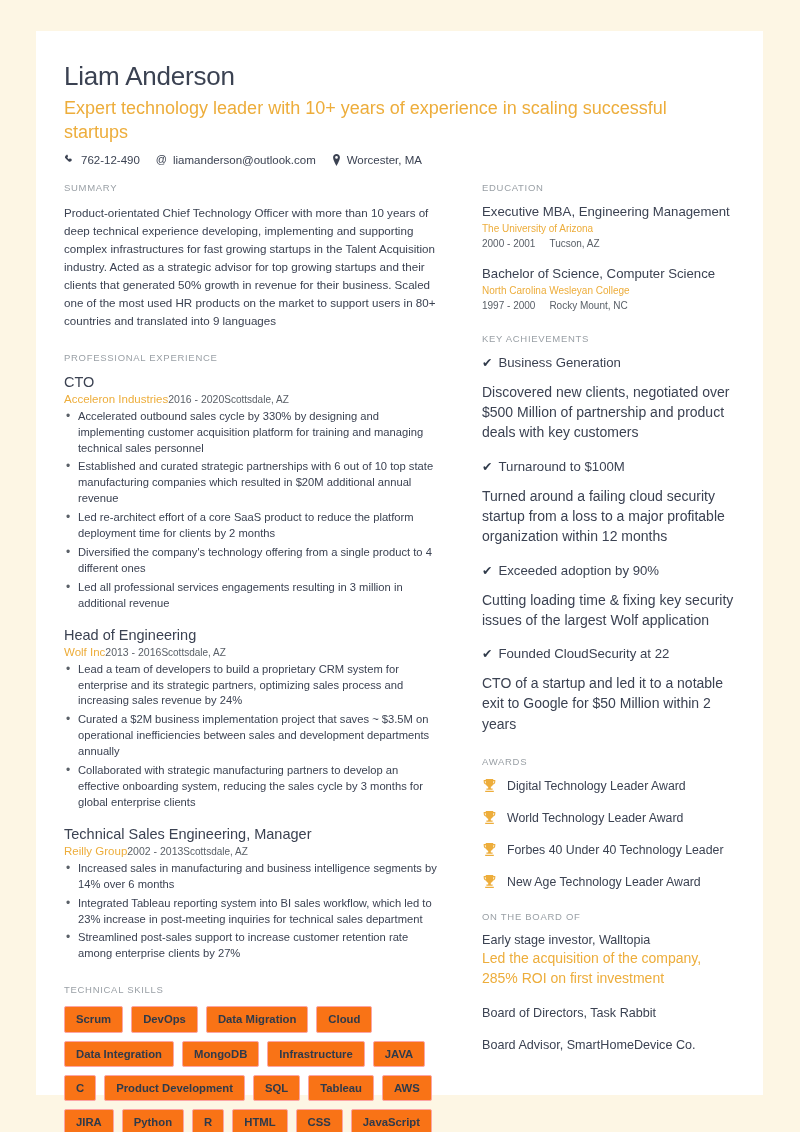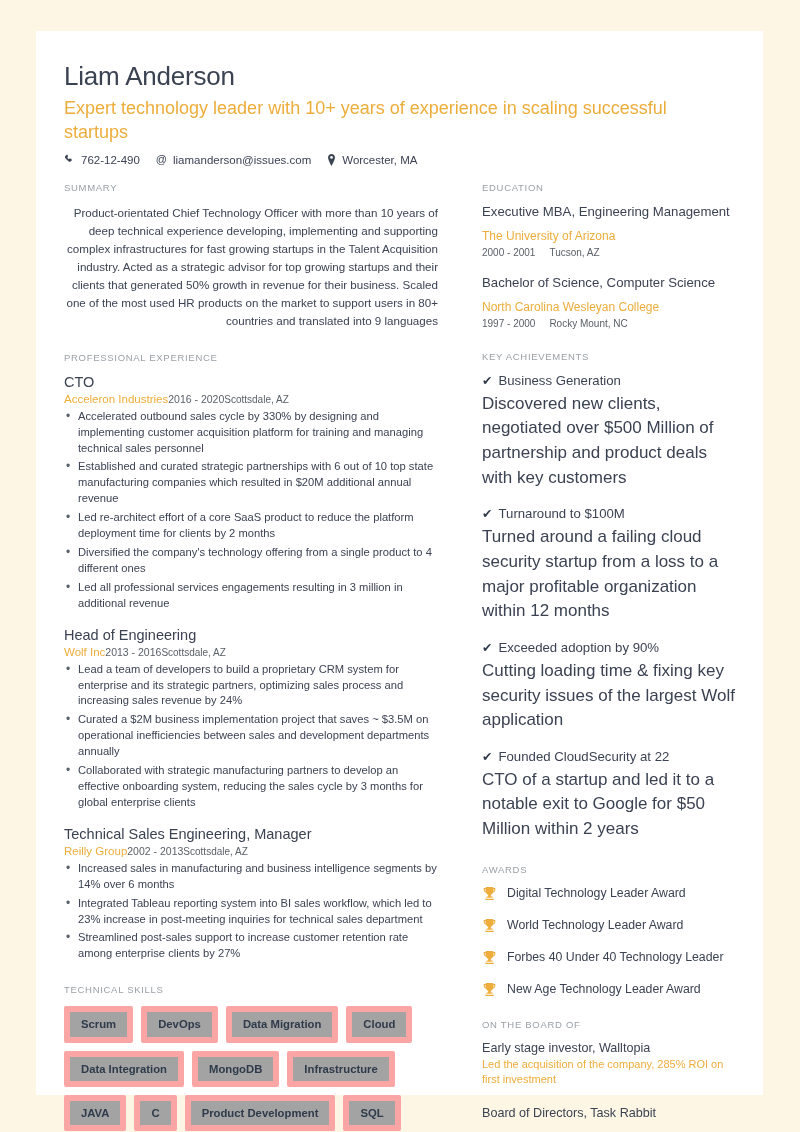--- a/index.html
+++ b/index.html
@@ -80,21 +80,20 @@
     color: #9aa0a6;
     text-transform: uppercase;
     margin-bottom: 11px;
   }
   .section { margin-bottom: 22px; }
 
   .summary-text {
     font-size: 11.6px;
     line-height: 1.55;
     color: #3b4252;
-    text-align: right;
   }
 
   
   .job { margin-bottom: 15px; }
   .job-title {
     font-size: 14.5px;
     color: #3b4252;
     font-weight: 400;
     margin-bottom: 3px;
   }
@@ -127,84 +126,84 @@
   }
 
   
   .skills-wrap {
     display: flex;
     flex-wrap: wrap;
     gap: 8px 8px;
     width: 385px;
   }
   .skill-tag {
-    border: 6px solid #fca5a5;
+    border: 1px solid #fca5a5;
     border-radius: 2px;
     padding: 6px 11px;
     font-size: 11.3px;
     font-weight: bold;
     color: #2f3a4a;
-    background: #a3a3a3;
+    background: #f97316;
     white-space: nowrap;
     line-height: 1.1;
   }
 
   
   .edu-item { margin-bottom: 17px; }
   .edu-degree {
     font-size: 13.2px;
     color: #3b4252;
     line-height: 1.28;
   }
   .edu-school {
-    font-size: 12px;
+    font-size: 10px;
     color: #edad3b;
-    margin-top: 8px;
+    margin-top: 2px;
   }
   .edu-meta {
     display: flex;
     gap: 14px;
     margin-top: 4px;
     font-size: 10px;
     color: #5a6068;
   }
 
   
   .ach-item { margin-bottom: 16px; }
   .ach-title {
     font-size: 13.2px;
     color: #3b4252;
     display: flex;
     align-items: baseline;
     gap: 6px;
   }
   .ach-check { color: #2f3a4a; font-size: 12.5px; }
   .ach-desc {
-    font-size: 17px;
+    font-size: 14px;
     line-height: 1.45;
     color: #3b4252;
-    margin-top: 4px;
+    margin-top: 12px;
   }
 
   
   .award-item {
     display: flex;
     align-items: center;
     gap: 10px;
     margin-bottom: 17px;
   }
   .award-ico { width: 15px; height: 15px; flex: none; }
   .award-ico svg { display: block; }
   .award-label { font-size: 12.3px; color: #3b4252; }
 
   
   .board-item { margin-bottom: 18px; }
   .board-title { font-size: 12.6px; color: #3b4252; }
   .board-desc {
-    font-size: 11px;
+    font-size: 14px;
     color: #edad3b;
     line-height: 1.4;
     margin-top: 2px;
   }
 </style>
 </head>
 <body>
 
 <div id="resume-card">
   <div class="inner">
@@ -218,21 +217,21 @@
           <span class="contact-ico">
             <svg width="11" height="11" viewBox="0 0 16 16" fill="#3b4252">
               <path d="M3.2 1.5c-.5 0-1 .4-1.2.9L1.3 4c-.2.5 0 1 .3 1.4 1.3 1.6 3 3.3 4.7 4.6.4.3.9.4 1.4.2l1.6-.6c.5-.2.9-.7.9-1.2l-.1-1.2c0-.4-.3-.7-.7-.8l-1.6-.3c-.3-.1-.7.1-.9.4l-.4.6C5.6 6.3 4.8 5.5 4.2 4.6l.6-.4c.3-.2.5-.5.4-.9L4.9 1.7c-.1-.4-.4-.6-.8-.6l-.9-.1z" transform="scale(1.1) translate(0,0)"></path>
             </svg>
           </span>
           <span>762-12-490</span>
         </div>
 
         <div class="contact-item">
           <span class="contact-ico">@</span>
-          <span>liamanderson@issues.com</span>
+          <span>liamanderson@outlook.com</span>
         </div>
 
         <div class="contact-item">
           <span class="contact-ico">
             <svg width="9" height="12" viewBox="0 0 10 14" fill="#3b4252">
               <path d="M5 0C2.8 0 1 1.8 1 4c0 3 4 10 4 10s4-7 4-10c0-2.2-1.8-4-4-4zm0 5.6A1.6 1.6 0 1 1 5 2.4a1.6 1.6 0 0 1 0 3.2z"></path>
             </svg>
           </span>
           <span>Worcester, MA</span>
         </div>

